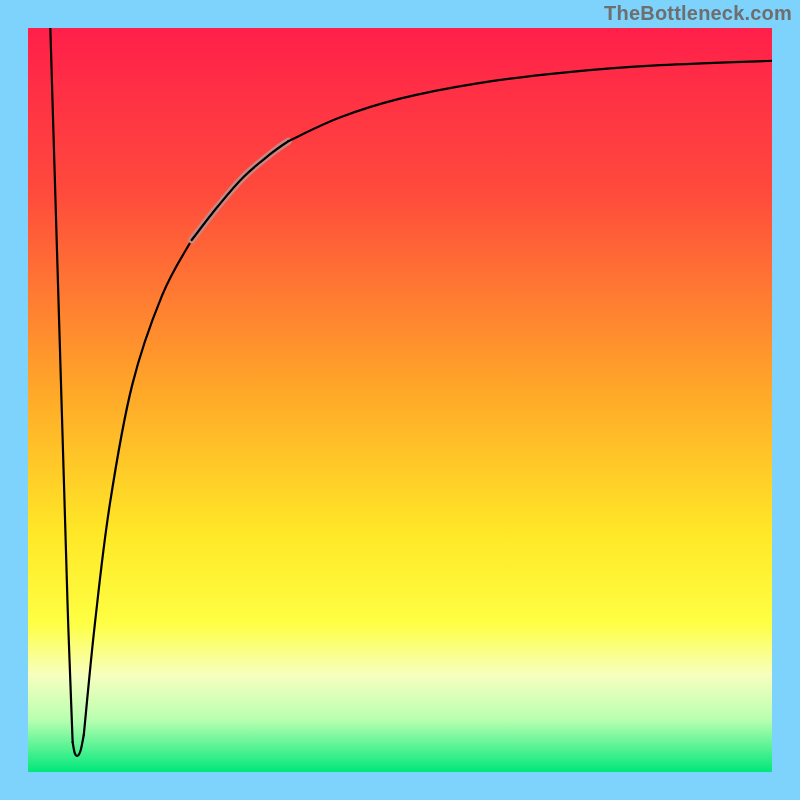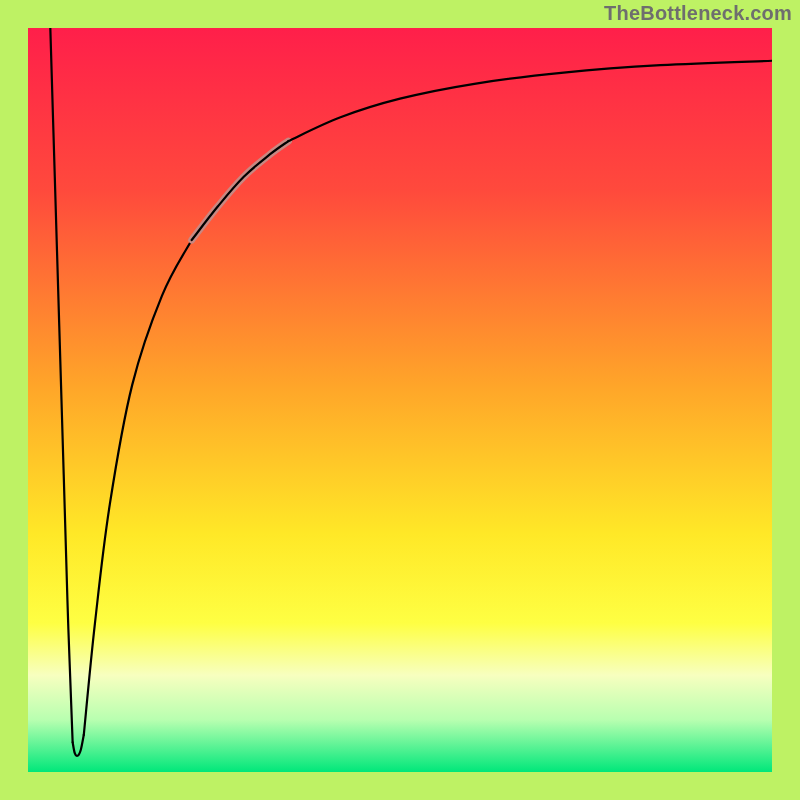--- a/index.html
+++ b/index.html
@@ -8,21 +8,21 @@
     width: 800px;
     height: 800px;
     background: #000;
     overflow: hidden;
     font-family: Arial, Helvetica, sans-serif;
   }
   .frame {
     position: relative;
     width: 800px;
     height: 800px;
-    background: #bef264;
+    background: #7dd3fc;
   }
   .watermark {
     position: absolute;
     top: 2px;
     right: 8px;
     font-size: 20px;
     font-weight: 600;
     color: #6e6e6e;
     letter-spacing: 0.2px;
     user-select: none;

